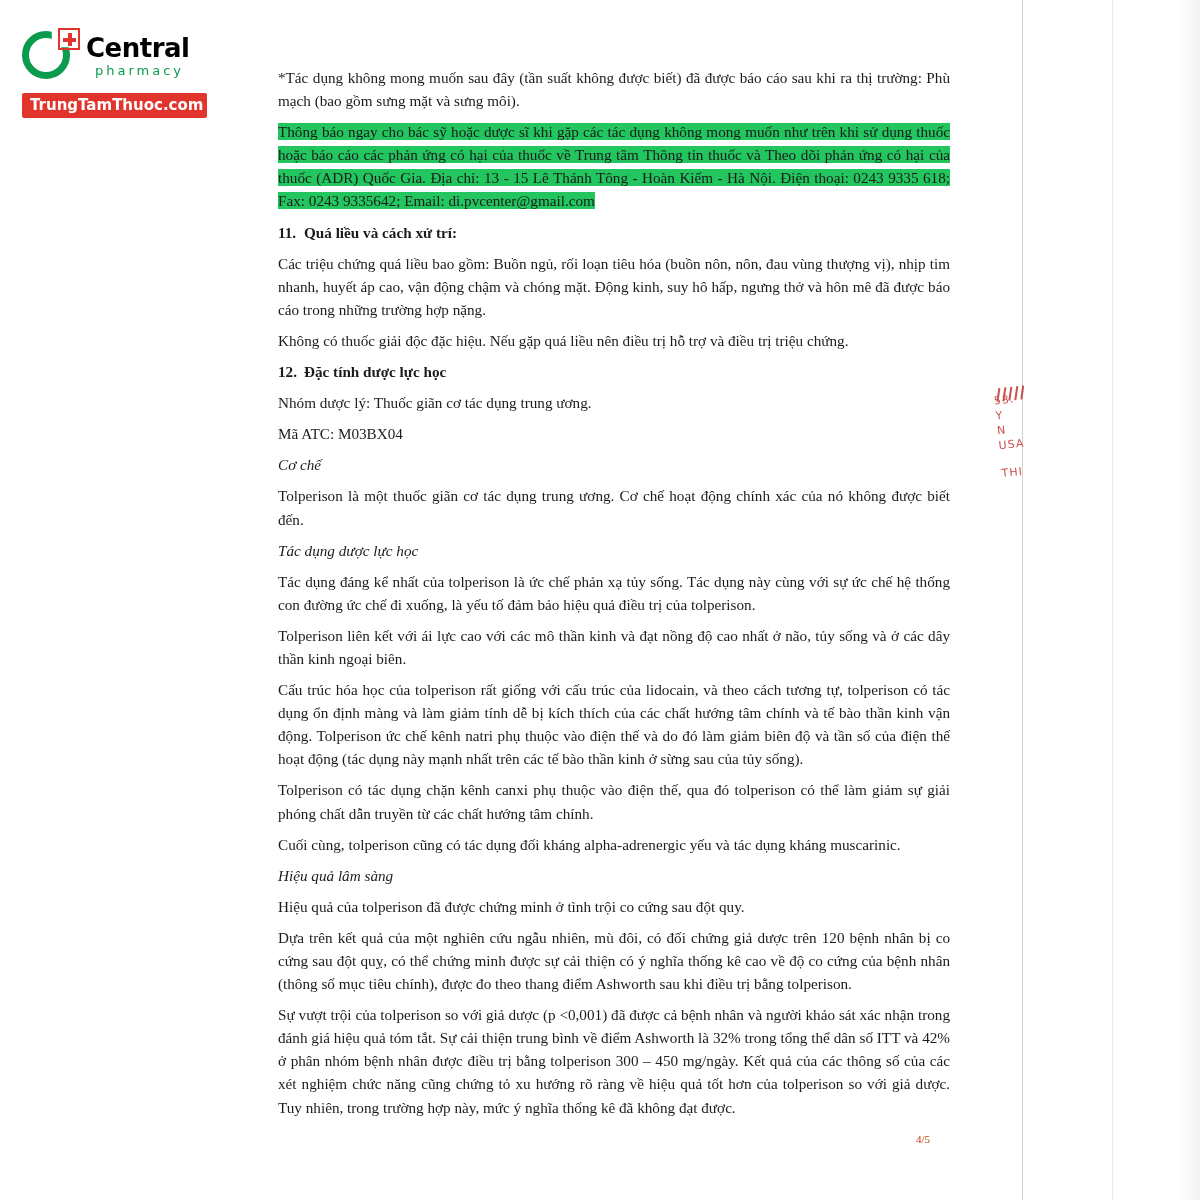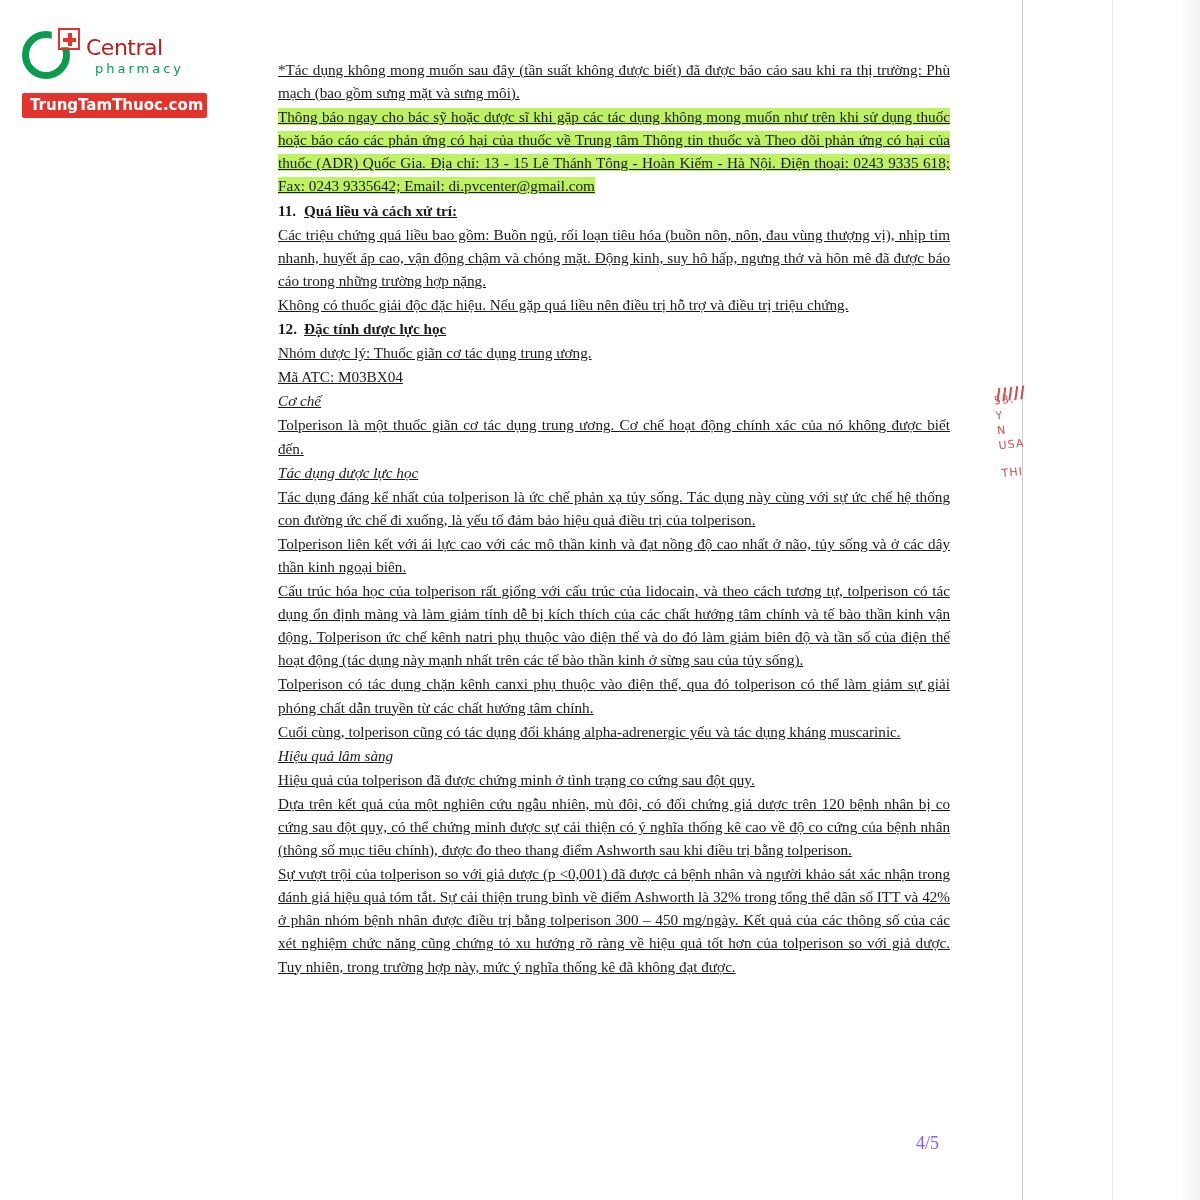--- a/index.html
+++ b/index.html
@@ -73,23 +73,23 @@
     left: 3px;
     top: 8px;
     width: 13px;
     height: 4px;
   }
   .logo-text {
     line-height: 1;
   }
   .logo-title {
     font-family: "DejaVu Sans", sans-serif;
-    font-size: 22px;
-    font-weight: normal;
-    color: #b91c1c;
+    font-size: 26px;
+    font-weight: bold;
+    color: #000000;
     letter-spacing: -0.5px;
   }
   .logo-sub {
     font-family: "DejaVu Sans", sans-serif;
     font-size: 13px;
     color: #0a9b4e;
     letter-spacing: 3px;
     margin-top: 3px;
     margin-left: 9px;
   }
@@ -111,44 +111,43 @@
     position: absolute;
     left: 278px;
     top: 58px;
     width: 672px;
     font-size: 15.2px;
     line-height: 1.52;
     color: #1b1b1b;
     text-align: justify;
   }
   .doc p {
-    margin: 0 0 1px 0;
-    text-decoration: underline;
+    margin: 8px 0 1px 0;
   }
   .hl {
-    background: #bef264;
+    background: #22c55e;
   }
   .heading {
     font-weight: bold;
     margin-top: 3px;
   }
   .heading .num {
     display: inline-block;
     width: 26px;
   }
   .sub-italic {
     font-style: italic;
     margin-top: 2px;
   }
   .page-num {
     position: absolute;
     left: 916px;
     top: 1133px;
-    font-size: 18px;
-    color: #8b5cf6;
+    font-size: 11px;
+    color: #c2410c;
   }
 
   
   .fold-line {
     position: absolute;
     top: 0;
     bottom: 0;
     width: 1px;
     background: rgba(120,120,130,0.35);
   }
@@ -222,21 +221,21 @@
       <p>Mã ATC: M03BX04</p>
       <p class="sub-italic">Cơ chế</p>
       <p>Tolperison là một thuốc giãn cơ tác dụng trung ương. Cơ chế hoạt động chính xác của nó không được biết đến.</p>
       <p class="sub-italic">Tác dụng dược lực học</p>
       <p>Tác dụng đáng kể nhất của tolperison là ức chế phản xạ tủy sống. Tác dụng này cùng với sự ức chế hệ thống con đường ức chế đi xuống, là yếu tố đảm bảo hiệu quả điều trị của tolperison.</p>
       <p>Tolperison liên kết với ái lực cao với các mô thần kinh và đạt nồng độ cao nhất ở não, tủy sống và ở các dây thần kinh ngoại biên.</p>
       <p>Cấu trúc hóa học của tolperison rất giống với cấu trúc của lidocain, và theo cách tương tự, tolperison có tác dụng ổn định màng và làm giảm tính dễ bị kích thích của các chất hướng tâm chính và tế bào thần kinh vận động. Tolperison ức chế kênh natri phụ thuộc vào điện thế và do đó làm giảm biên độ và tần số của điện thế hoạt động (tác dụng này mạnh nhất trên các tế bào thần kinh ở sừng sau của tủy sống).</p>
       <p>Tolperison có tác dụng chặn kênh canxi phụ thuộc vào điện thế, qua đó tolperison có thể làm giảm sự giải phóng chất dẫn truyền từ các chất hướng tâm chính.</p>
       <p>Cuối cùng, tolperison cũng có tác dụng đối kháng alpha-adrenergic yếu và tác dụng kháng muscarinic.</p>
       <p class="sub-italic">Hiệu quả lâm sàng</p>
-      <p>Hiệu quả của tolperison đã được chứng minh ở tình trạng co cứng sau đột quy.</p>
+      <p>Hiệu quả của tolperison đã được chứng minh ở tình trội co cứng sau đột quy.</p>
       <p>Dựa trên kết quả của một nghiên cứu ngẫu nhiên, mù đôi, có đối chứng giả dược trên 120 bệnh nhân bị co cứng sau đột quỵ, có thể chứng minh được sự cải thiện có ý nghĩa thống kê cao về độ co cứng của bệnh nhân (thông số mục tiêu chính), được đo theo thang điểm Ashworth sau khi điều trị bằng tolperison.</p>
       <p>Sự vượt trội của tolperison so với giả dược (p &lt;0,001) đã được cả bệnh nhân và người khảo sát xác nhận trong đánh giá hiệu quả tóm tắt. Sự cải thiện trung bình về điểm Ashworth là 32% trong tổng thể dân số ITT và 42% ở phân nhóm bệnh nhân được điều trị bằng tolperison 300 – 450 mg/ngày. Kết quả của các thông số của các xét nghiệm chức năng cũng chứng tỏ xu hướng rõ ràng về hiệu quả tốt hơn của tolperison so với giả dược. Tuy nhiên, trong trường hợp này, mức ý nghĩa thống kê đã không đạt được.</p>
     </div>
 
   <div class="page-num">4/5</div>
 
   <div class="fold-line fold-1"></div>
   <div class="fold-line fold-2"></div>
 
   <div class="stamp">

